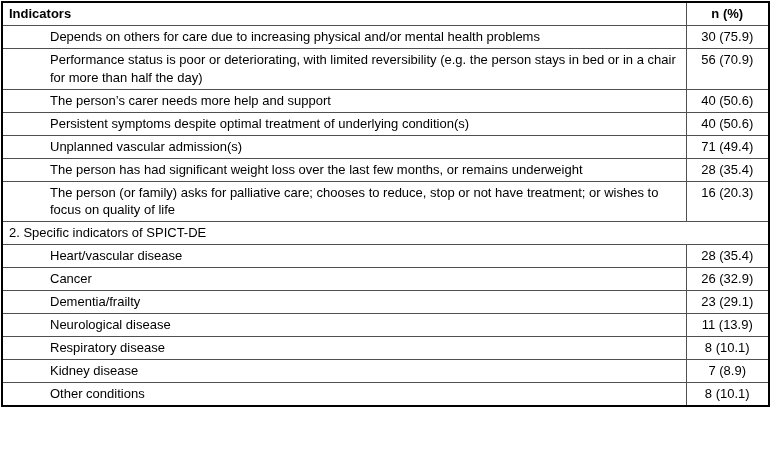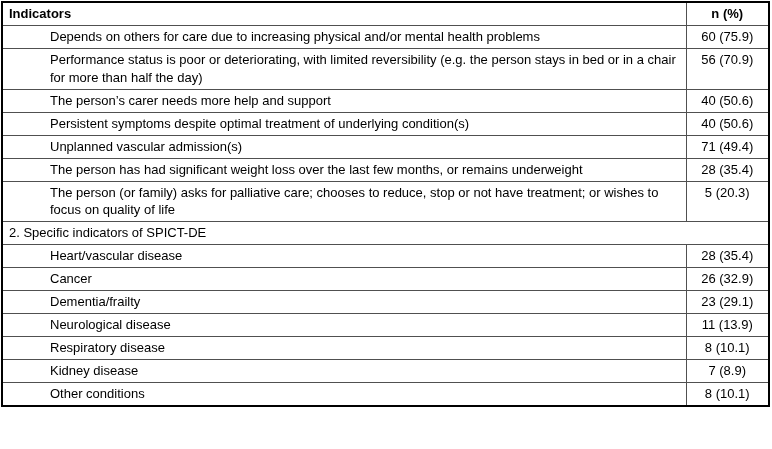--- a/index.html
+++ b/index.html
@@ -69,21 +69,21 @@
     </colgroup>
     <thead>
       <tr>
         <th class="h1">Indicators</th>
         <th class="h2">n (%)</th>
       </tr>
     </thead>
     <tbody>
       <tr>
         <td class="ind">Depends on others for care due to increasing physical and/or mental health problems</td>
-        <td class="val">60 (75.9)</td>
+        <td class="val">30 (75.9)</td>
       </tr>
       <tr>
         <td class="ind">Performance status is poor or deteriorating, with limited reversibility (e.g. the person stays in bed or in a chair for more than half the day)</td>
         <td class="val">56 (70.9)</td>
       </tr>
       <tr>
         <td class="ind">The person’s carer needs more help and support</td>
         <td class="val">40 (50.6)</td>
       </tr>
       <tr>
@@ -93,21 +93,21 @@
       <tr>
         <td class="ind">Unplanned vascular admission(s)</td>
         <td class="val">71 (49.4)</td>
       </tr>
       <tr>
         <td class="ind">The person has had significant weight loss over the last few months, or remains underweight</td>
         <td class="val">28 (35.4)</td>
       </tr>
       <tr>
         <td class="ind">The person (or family) asks for palliative care; chooses to reduce, stop or not have treatment; or wishes to focus on quality of life</td>
-        <td class="val">5 (20.3)</td>
+        <td class="val">16 (20.3)</td>
       </tr>
       <tr class="sec">
         <td colspan="2">2. Specific indicators of SPICT-DE</td>
       </tr>
       <tr>
         <td class="ind">Heart/vascular disease</td>
         <td class="val">28 (35.4)</td>
       </tr>
       <tr>
         <td class="ind">Cancer</td>

